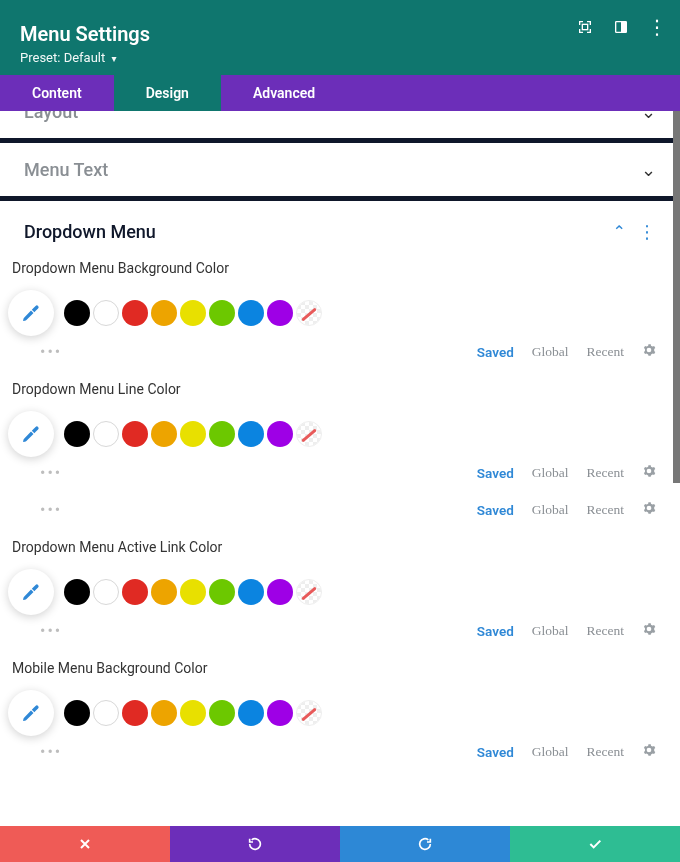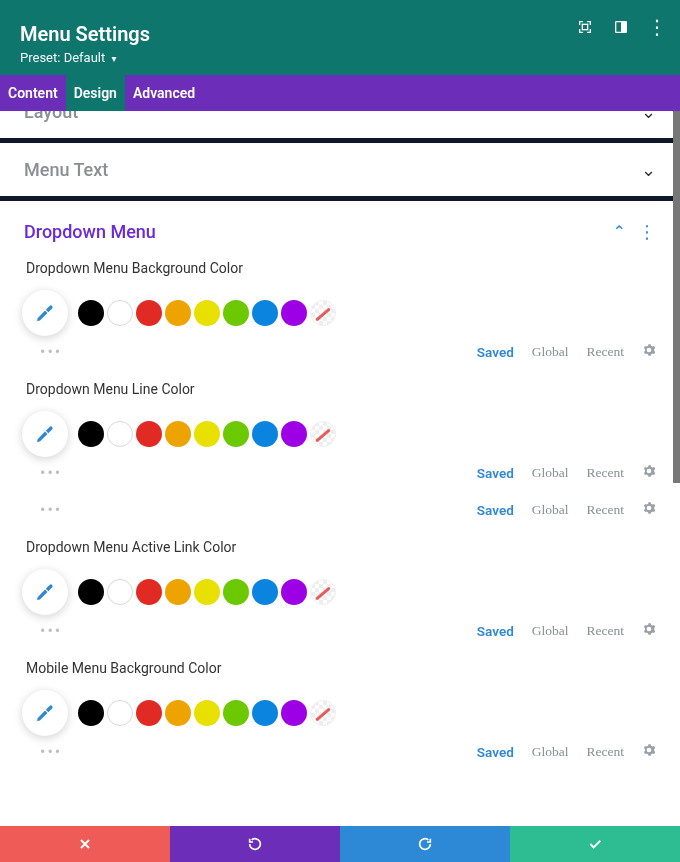--- a/index.html
+++ b/index.html
@@ -8,38 +8,38 @@
   .header { background: #0f766e; color: #fff; padding: 22px 20px 10px; position: relative; }
   .header-title { font-size: 20px; font-weight: 600; }
   .header-preset { font-size: 13px; margin-top: 4px; opacity: 0.95; }
   .header-preset-caret { display:inline-block; margin-left:3px; font-size:10px; vertical-align:middle; }
   .header-icons { position: absolute; right: 14px; top: 18px; display: flex; gap: 18px; }
   .hi { width: 18px; height: 18px; display:flex; align-items:center; justify-content:center; cursor:pointer; }
   .hi svg { width:16px; height:16px; }
   .hi-dots { font-size: 20px; line-height: 1; }
 
   .tabs { display: flex; background: #6c2eb9; }
-  .tab { padding: 10px 8px; color: #fff; font-size: 14px; font-weight: 600; cursor: pointer; }
+  .tab { padding: 10px 32px; color: #fff; font-size: 14px; font-weight: 600; cursor: pointer; }
   .tab.active { background: #0f766e; }
 
   .scroll-area { height: 718px; overflow-y: auto; position: relative; }
   .scrollbar-fake { position:absolute; right:0; top:0; width:7px; height:372px; background:#777; border-radius:0; }
 
   .acc-row { border-bottom: 5px solid #0f172a; padding: 16px 24px; display:flex; align-items:center; justify-content:space-between; cursor:pointer; }
   .acc-row.cut { padding-top: 0; margin-top:-10px; }
   .acc-title { font-size: 18px; color: #8a8f94; font-weight: 500; }
   .acc-chevron { color:#333; font-size:18px; }
   
   .acc-open-head { padding: 20px 24px 10px; display:flex; align-items:center; justify-content:space-between; }
-  .acc-open-title { font-size: 18px; color: #6d28d9; font-weight: 500; }
+  .acc-open-title { font-size: 18px; color: #0f172a; font-weight: 500; }
   .acc-open-right { display:flex; align-items:center; gap:12px; }
   .acc-open-chevron { color:#2f88d6; font-size:16px; }
   .acc-open-dots { color:#2f88d6; font-size:18px; }
 
-  .opt { padding: 8px 26px 0; }
+  .opt { padding: 8px 12px 0; }
   .opt-label { font-size: 14px; color: #333; margin-bottom: 14px; }
   
   .swatch-row { display:flex; align-items:center; gap:0; margin-left:-4px; }
   .picker-btn { width:46px; height:46px; border-radius:50%; background:#fff; box-shadow:0 2px 10px rgba(0,0,0,0.18); display:flex; align-items:center; justify-content:center; margin-right:10px; cursor:pointer; }
   .picker-btn svg { width:20px; height:20px; }
   
   .swatch { width:26px; height:26px; border-radius:50%; margin-right:3px; cursor:pointer; }
   .sw-black { background:#000; }
   .sw-white { background:#fff; border:1px solid #d8d8d8; }
   .sw-red { background:#e02a23; }

